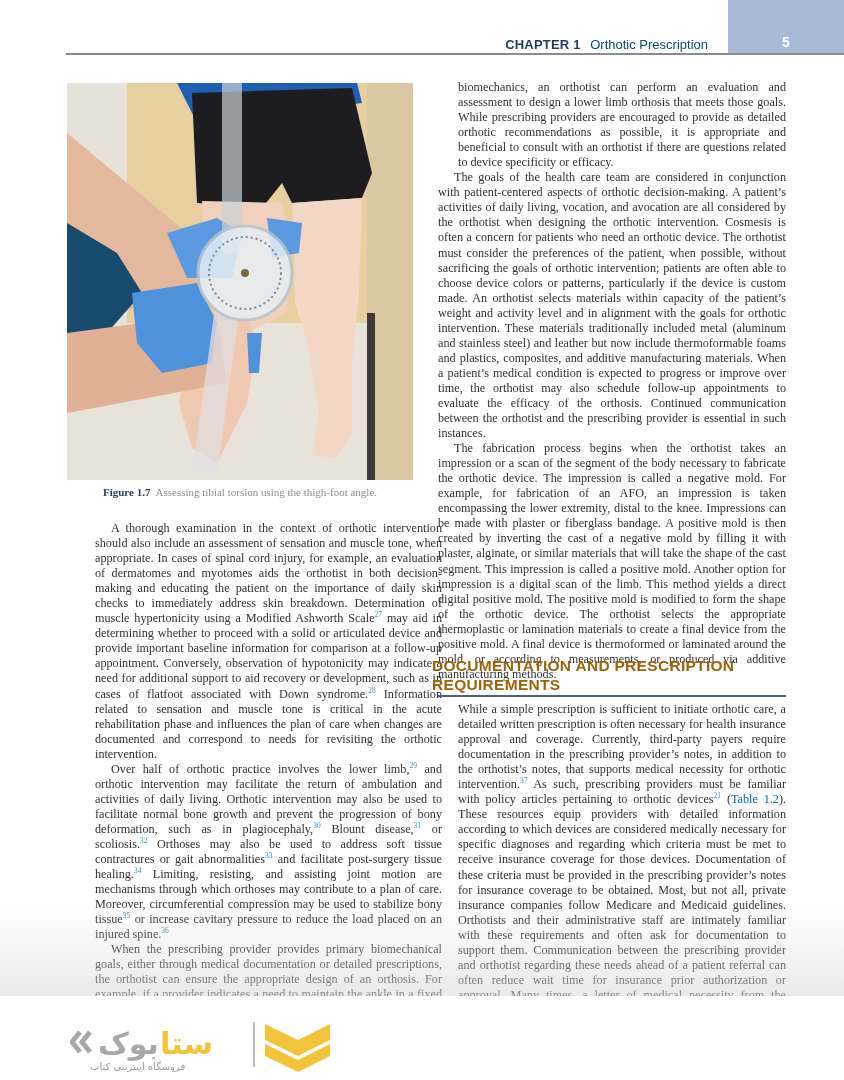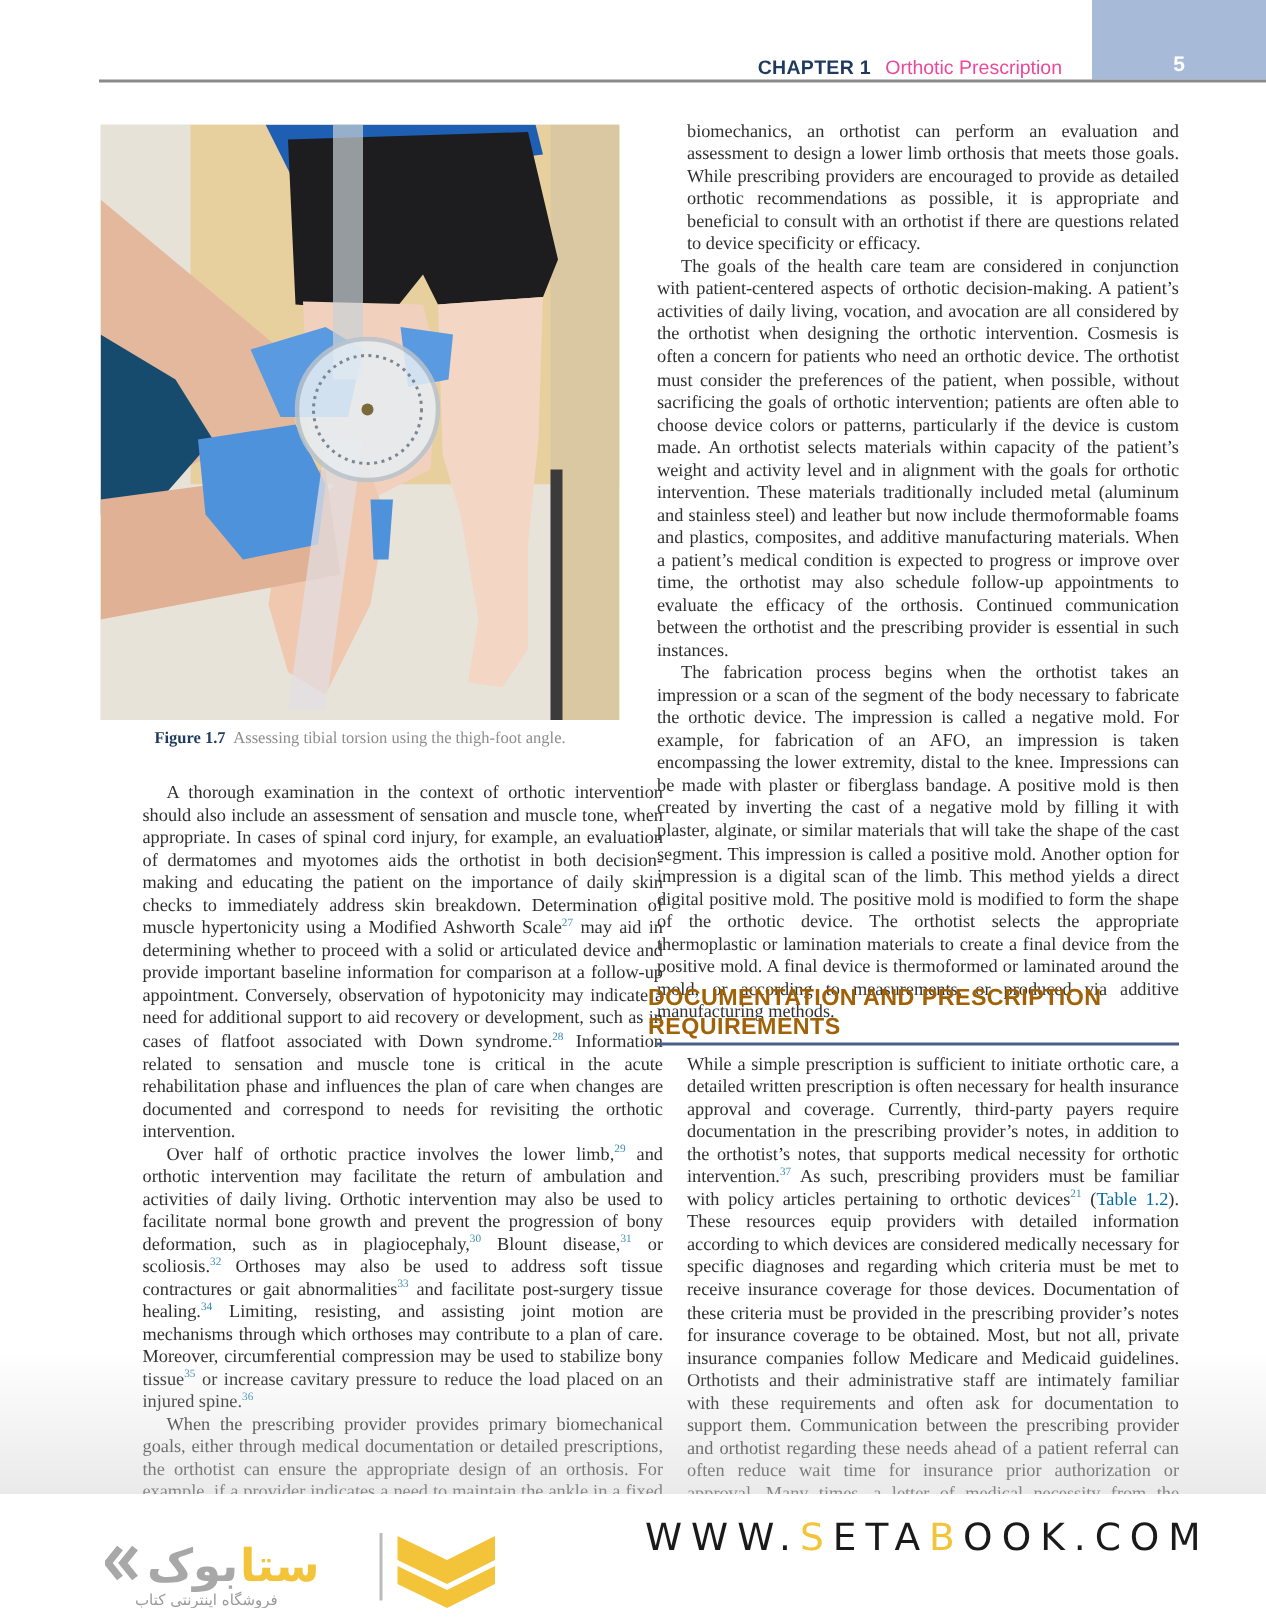--- a/index.html
+++ b/index.html
@@ -2,21 +2,21 @@
 <html><head>
 <meta charset="utf-8">
 <style>
   html, body { margin:0; padding:0; }
   body { width:844px; height:1080px; background:#ffffff; position:relative; overflow:hidden; font-family:"Liberation Serif", serif; color:#2b2b2b; }
   .header-rule { position:absolute; left:66px; top:53px; width:778px; height:2px; background:#8a8a8a; }
   .header-tab { position:absolute; left:728px; top:0; width:116px; height:53px; background:#a7bbd8; }
   .page-num { position:absolute; left:728px; top:34px; width:116px; text-align:center; font-family:"Liberation Sans", sans-serif; font-weight:bold; font-size:14px; color:#ffffff; }
   .running-head { position:absolute; right:136px; top:37px; font-family:"Liberation Sans", sans-serif; font-size:13px; color:#1f3a5f; white-space:nowrap; }
   .running-head .ch { font-weight:bold; margin-right:6px; letter-spacing:0.2px; }
-  .running-head .title { color:#ec4899; }
+  .running-head .title { color:#0c4a6e; }
 
   .figure { position:absolute; left:67px; top:83px; width:346px; height:397px; overflow:hidden; background:#e9e5dc; }
   .caption { position:absolute; left:67px; top:486px; width:346px; text-align:center; font-family:Liberation Serif, serif; font-size:11px; color:#8d8d8d; }
   .caption .fig-label { color:#1f3a5f; font-weight:bold; margin-right:3px; }
 
   .col { position:absolute; font-size:12.2px; line-height:15.05px; text-align:justify; color:#303030; }
   .col p { margin:0; text-indent:16px; }
   .col p.noindent { text-indent:0;margin-left:20px; }
   .col-left { left:67px; top:521px; width:347px;margin-left:28px; }
   .col-right { left:438px; top:80px; width:348px; }
@@ -120,16 +120,13 @@
     <text x="28" y="42" font-family="DejaVu Sans, sans-serif" font-size="30" font-weight="bold" fill="#a8a8a8">بوک</text>
     <text x="90" y="42" font-family="DejaVu Sans, sans-serif" font-size="30" font-weight="bold" fill="#f3c43a">ستا</text>
     <text x="20" y="58" font-family="DejaVu Sans, sans-serif" font-size="10" fill="#9a9a9a">فروشگاه اینترنتی کتاب</text>
     <rect x="183" y="10" width="2" height="45" fill="#bbbbbb"></rect>
 
     <path d="M195 12 L228 28 L260 12 L260 28 L228 44 L195 28 Z" fill="#f3c43a"></path>
     <path d="M195 32 L228 48 L260 32 L260 44 L228 60 L195 44 Z" fill="#f3c43a"></path>
   </svg>
 </div>
 <div class="footer-site">
-  <div class="footer-url">
-    <span>WWW.</span><span class="y">S</span><span>ETA</span><span class="y">B</span><span>OOK.COM</span>
-  </div>
 </div>
 
 </body></html>

